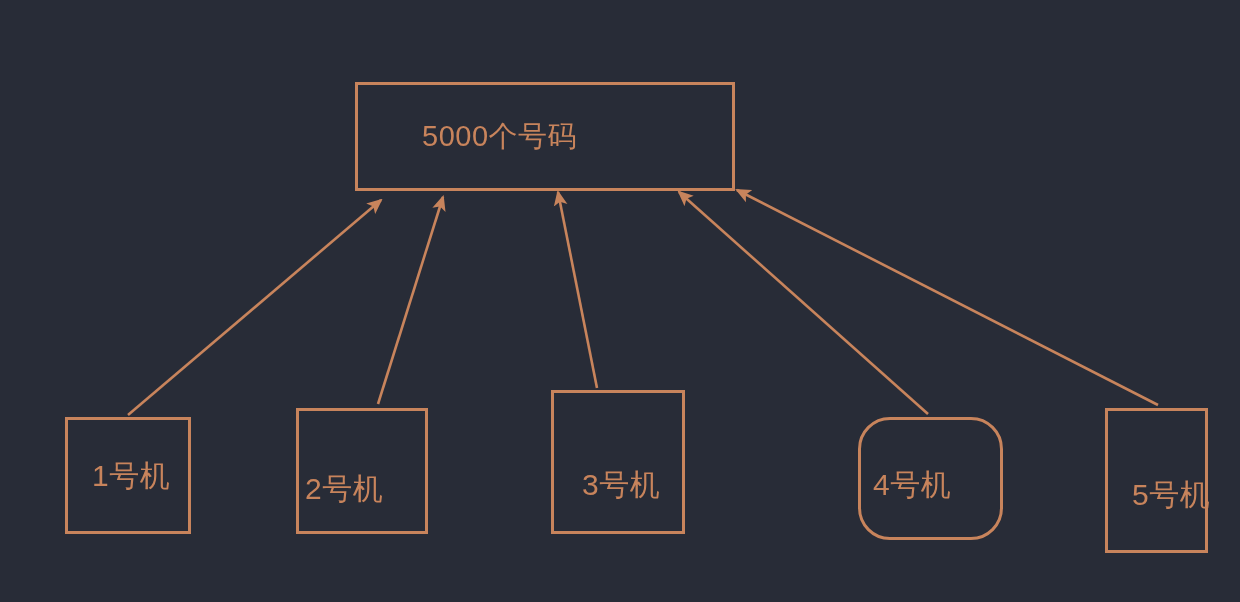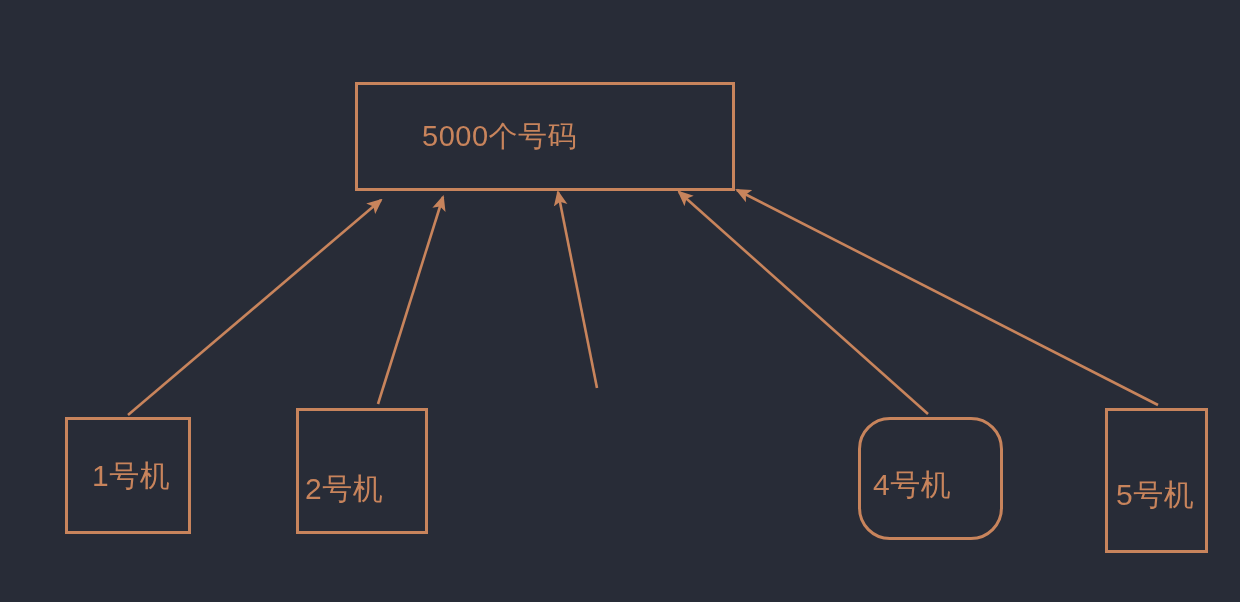--- a/index.html
+++ b/index.html
@@ -63,21 +63,21 @@
   #box-m2 { left: 296px;  top: 408px; width: 132px; height: 126px; }
   #box-m2 .node-label { padding-left: 6px; padding-top: 34px; }
 
   #box-m3 { left: 551px;  top: 390px; width: 134px; height: 144px; }
   #box-m3 .node-label { padding-left: 28px; padding-top: 44px; }
 
   #box-m4 { left: 858px;  top: 417px; width: 145px; height: 123px; border-radius: 32px; }
   #box-m4 .node-label { padding-left: 12px; padding-top: 12px; }
 
   #box-m5 { left: 1105px; top: 408px; width: 103px; height: 145px; }
-  #box-m5 .node-label { padding-left: 8px; padding-top: 28px; text-align: right; }
+  #box-m5 .node-label { padding-left: 24px; padding-top: 28px; text-align: right; }
 </style>
 </head>
 <body>
 
 <div id="canvas">
 
   <svg id="arrow-layer" viewBox="0 0 1240 602" width="1240" height="602" xmlns="http://www.w3.org/2000/svg">
     <defs>
       <marker id="arrowhead" markerWidth="6" markerHeight="6" refX="5.2" refY="3" orient="auto" markerUnits="strokeWidth">
         <path d="M0,0.35 L6,3 L0,5.65 L1.35,3 Z" fill="#c8845c"></path>
@@ -97,20 +97,23 @@
   </div>
 
   <div class="node-box" id="box-m1">
     <span class="node-label">1号机</span>
   </div>
 
   <div class="node-box" id="box-m2">
     <span class="node-label">2号机</span>
   </div>
 
+  <div class="node-box" id="box-m3">
+    <span class="node-label">3号机</span>
+  </div>
 
   <div class="node-box" id="box-m4">
     <span class="node-label">4号机</span>
   </div>
 
   <div class="node-box" id="box-m5">
     <span class="node-label">5号机</span>
   </div>
 
 </div>

